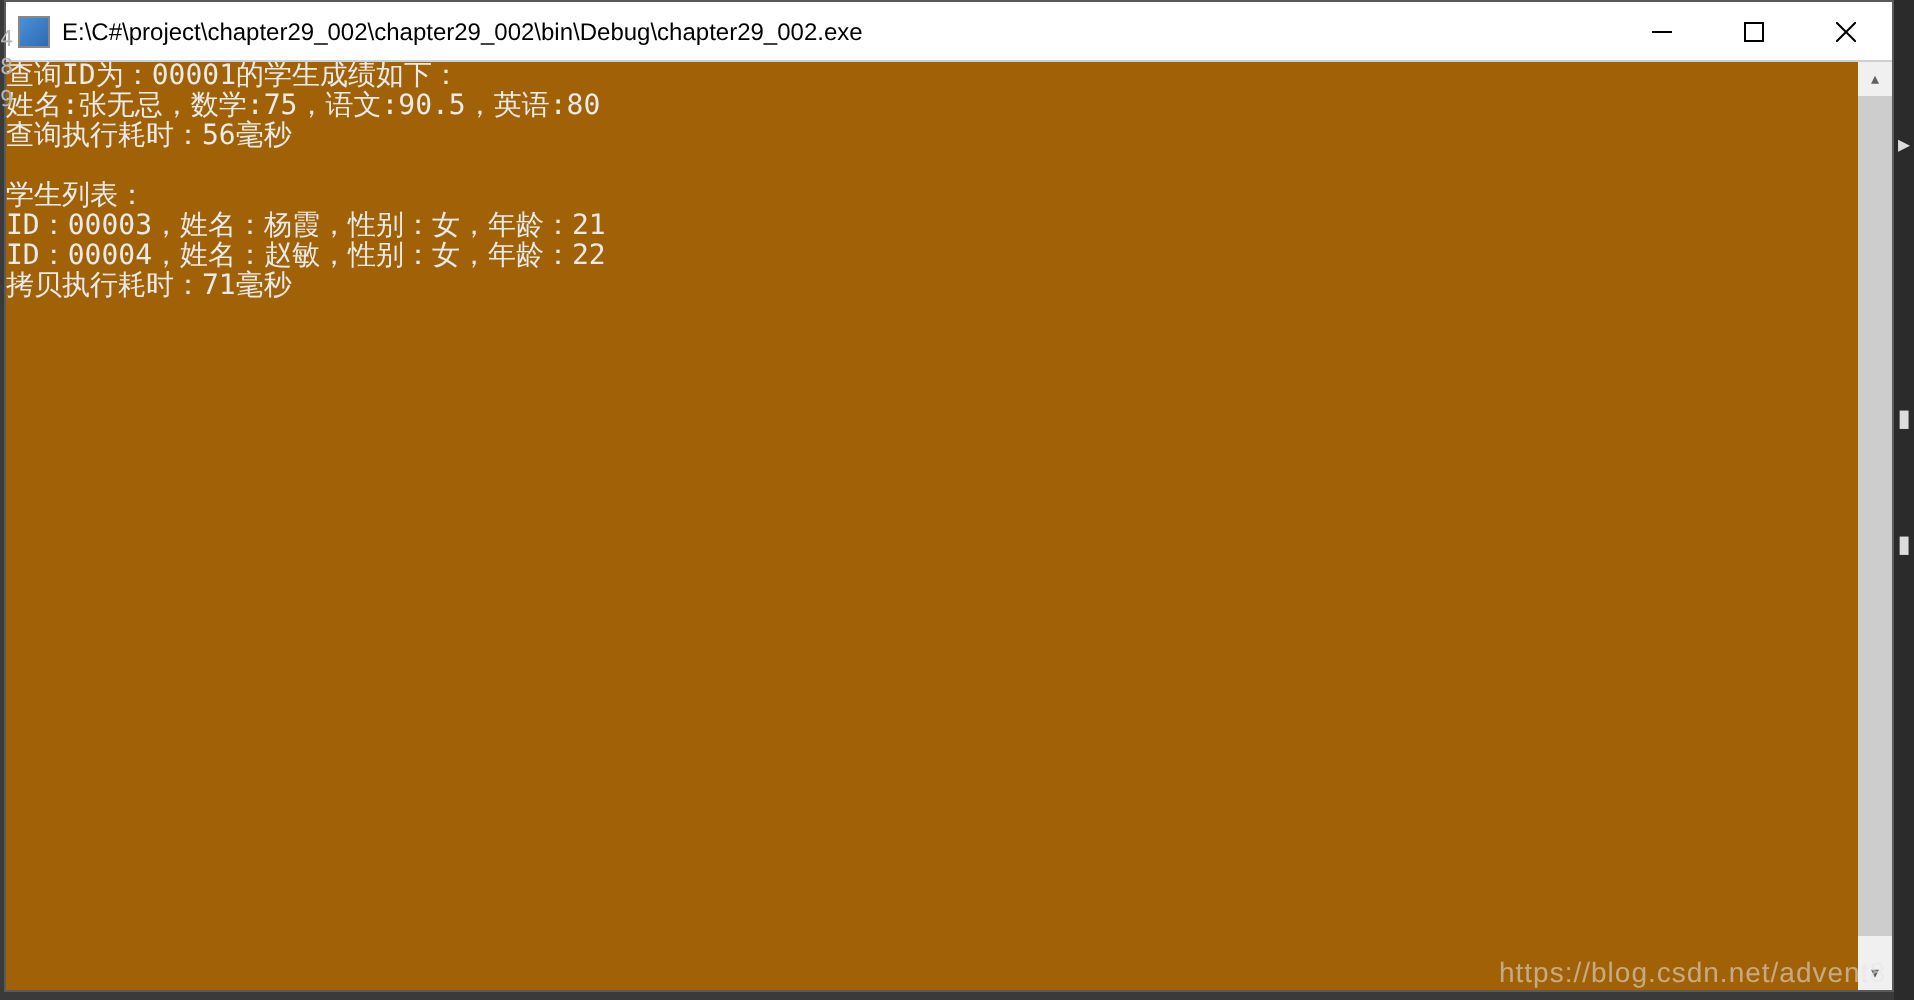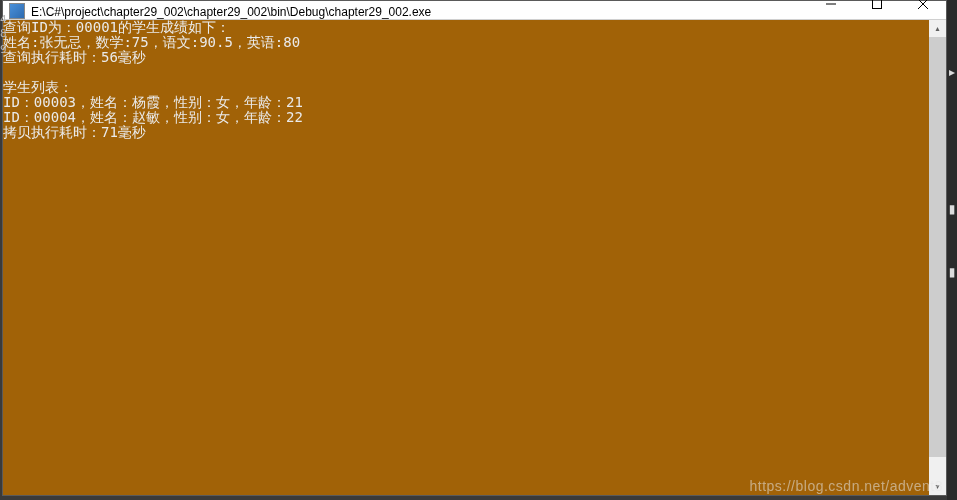--- a/index.html
+++ b/index.html
@@ -15,24 +15,24 @@
       position: absolute;
       top: 0; left: 2px;
       width: 945px;
       height: 496px;
       background: #fff;
       border: 1px solid #5a5a5a;
       display: flex;
       flex-direction: column;
     }
     .titlebar {
-      height: 19px;
+      height: 30px;
       background: #fff;
       display: flex;
-      align-items: flex-end;
+      align-items: center;
       border-bottom: 1px solid #d0d0d0;
     }
     .app-icon {
       width: 16px; height: 16px;
       margin: 0 6px;
       background: linear-gradient(135deg,#4a90d9,#2e6bb0);
       border: 1px solid #888;
     }
     .title-text {
       flex: 1;

